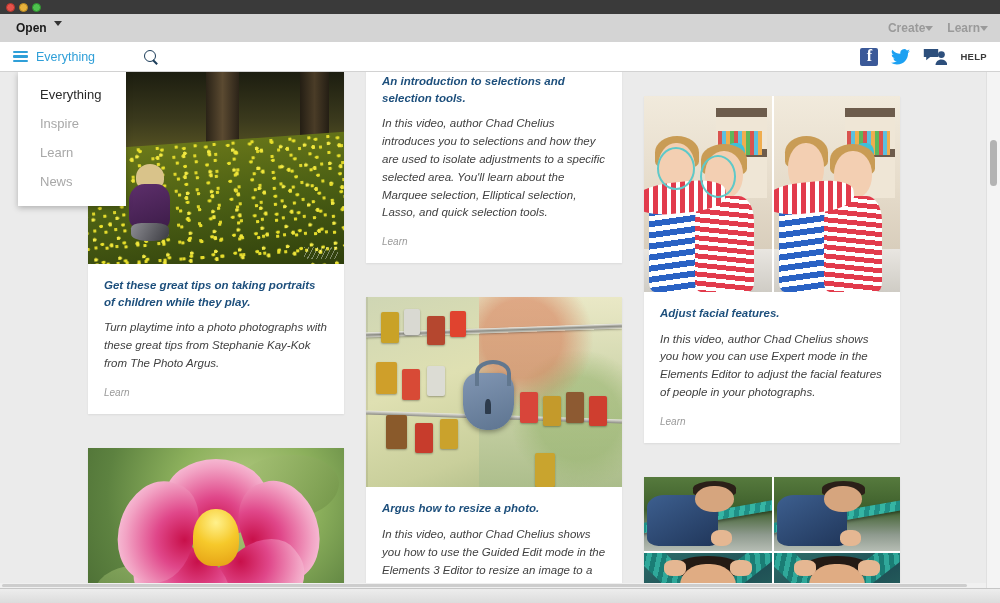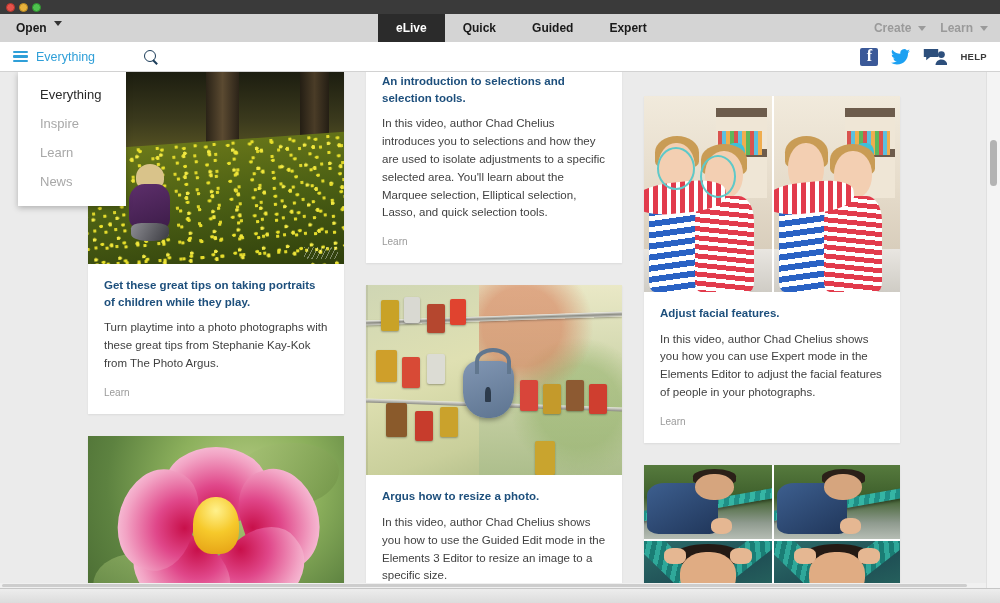--- a/index.html
+++ b/index.html
@@ -86,21 +86,21 @@
 
   .appbar-right {
     position: absolute; right: 0; top: 0;
     height: 28px;
     display: flex; align-items: center; gap: 14px;
     padding-right: 12px;
     background: #d4d4d4;
     padding-left: 14px;
   }
   .menu-dim {
-    display: flex; align-items: center; gap: 7px;
+    display: flex; align-items: center; 
     font-size: 12px; font-weight: bold; color: #9a9a9a;
     cursor: default;
   }
   .appbar-fill {
     position: absolute; left: 0; top: 0;
     width: 1000px; height: 28px;
     background: #d4d4d4;
     z-index: -1;
   }
 
@@ -193,22 +193,23 @@
   .columns {
     position: relative;
     display: flex;
     gap: 22px;
     padding: 0 0 0 88px;
   }
   .col { width: 256px; display: flex; flex-direction: column; }
 
   .card {
     background: #ffffff;
-    margin-bottom: 22px;
+    margin-bottom: 34px;
     box-shadow: 0 1px 2px rgba(0,0,0,0.07);
+    font-style: italic;
   }
   .card-body { padding: 13px 16px 16px 16px; }
   .card-title {
     font-size: 11.5px; font-weight: bold; color: #1d4f7c;
     line-height: 1.45; margin-bottom: 9px; cursor: pointer;
   }
   .card-desc {
     font-size: 11.5px; color: #414141; line-height: 1.55;
     margin-bottom: 14px;
   }
@@ -416,34 +417,20 @@
   <div class="appbar">
     <div class="appbar-fill"></div>
 
     <div class="appbar-left">
       <div class="open-btn">
         <span>Open</span>
         <span class="caret-down"></span>
       </div>
     </div>
 
-    <div class="tabs">
-      <div class="tab active">
-        <span>eLive</span>
-      </div>
-      <div class="tab">
-        <span>Quick</span>
-      </div>
-      <div class="tab">
-        <span>Guided</span>
-      </div>
-      <div class="tab">
-        <span>Expert</span>
-      </div>
-    </div>
 
     <div class="appbar-right">
       <div class="menu-dim">
         <span>Create</span>
         <span class="caret-down dim"></span>
       </div>
       <div class="menu-dim">
         <span>Learn</span>
         <span class="caret-down dim"></span>
       </div>

